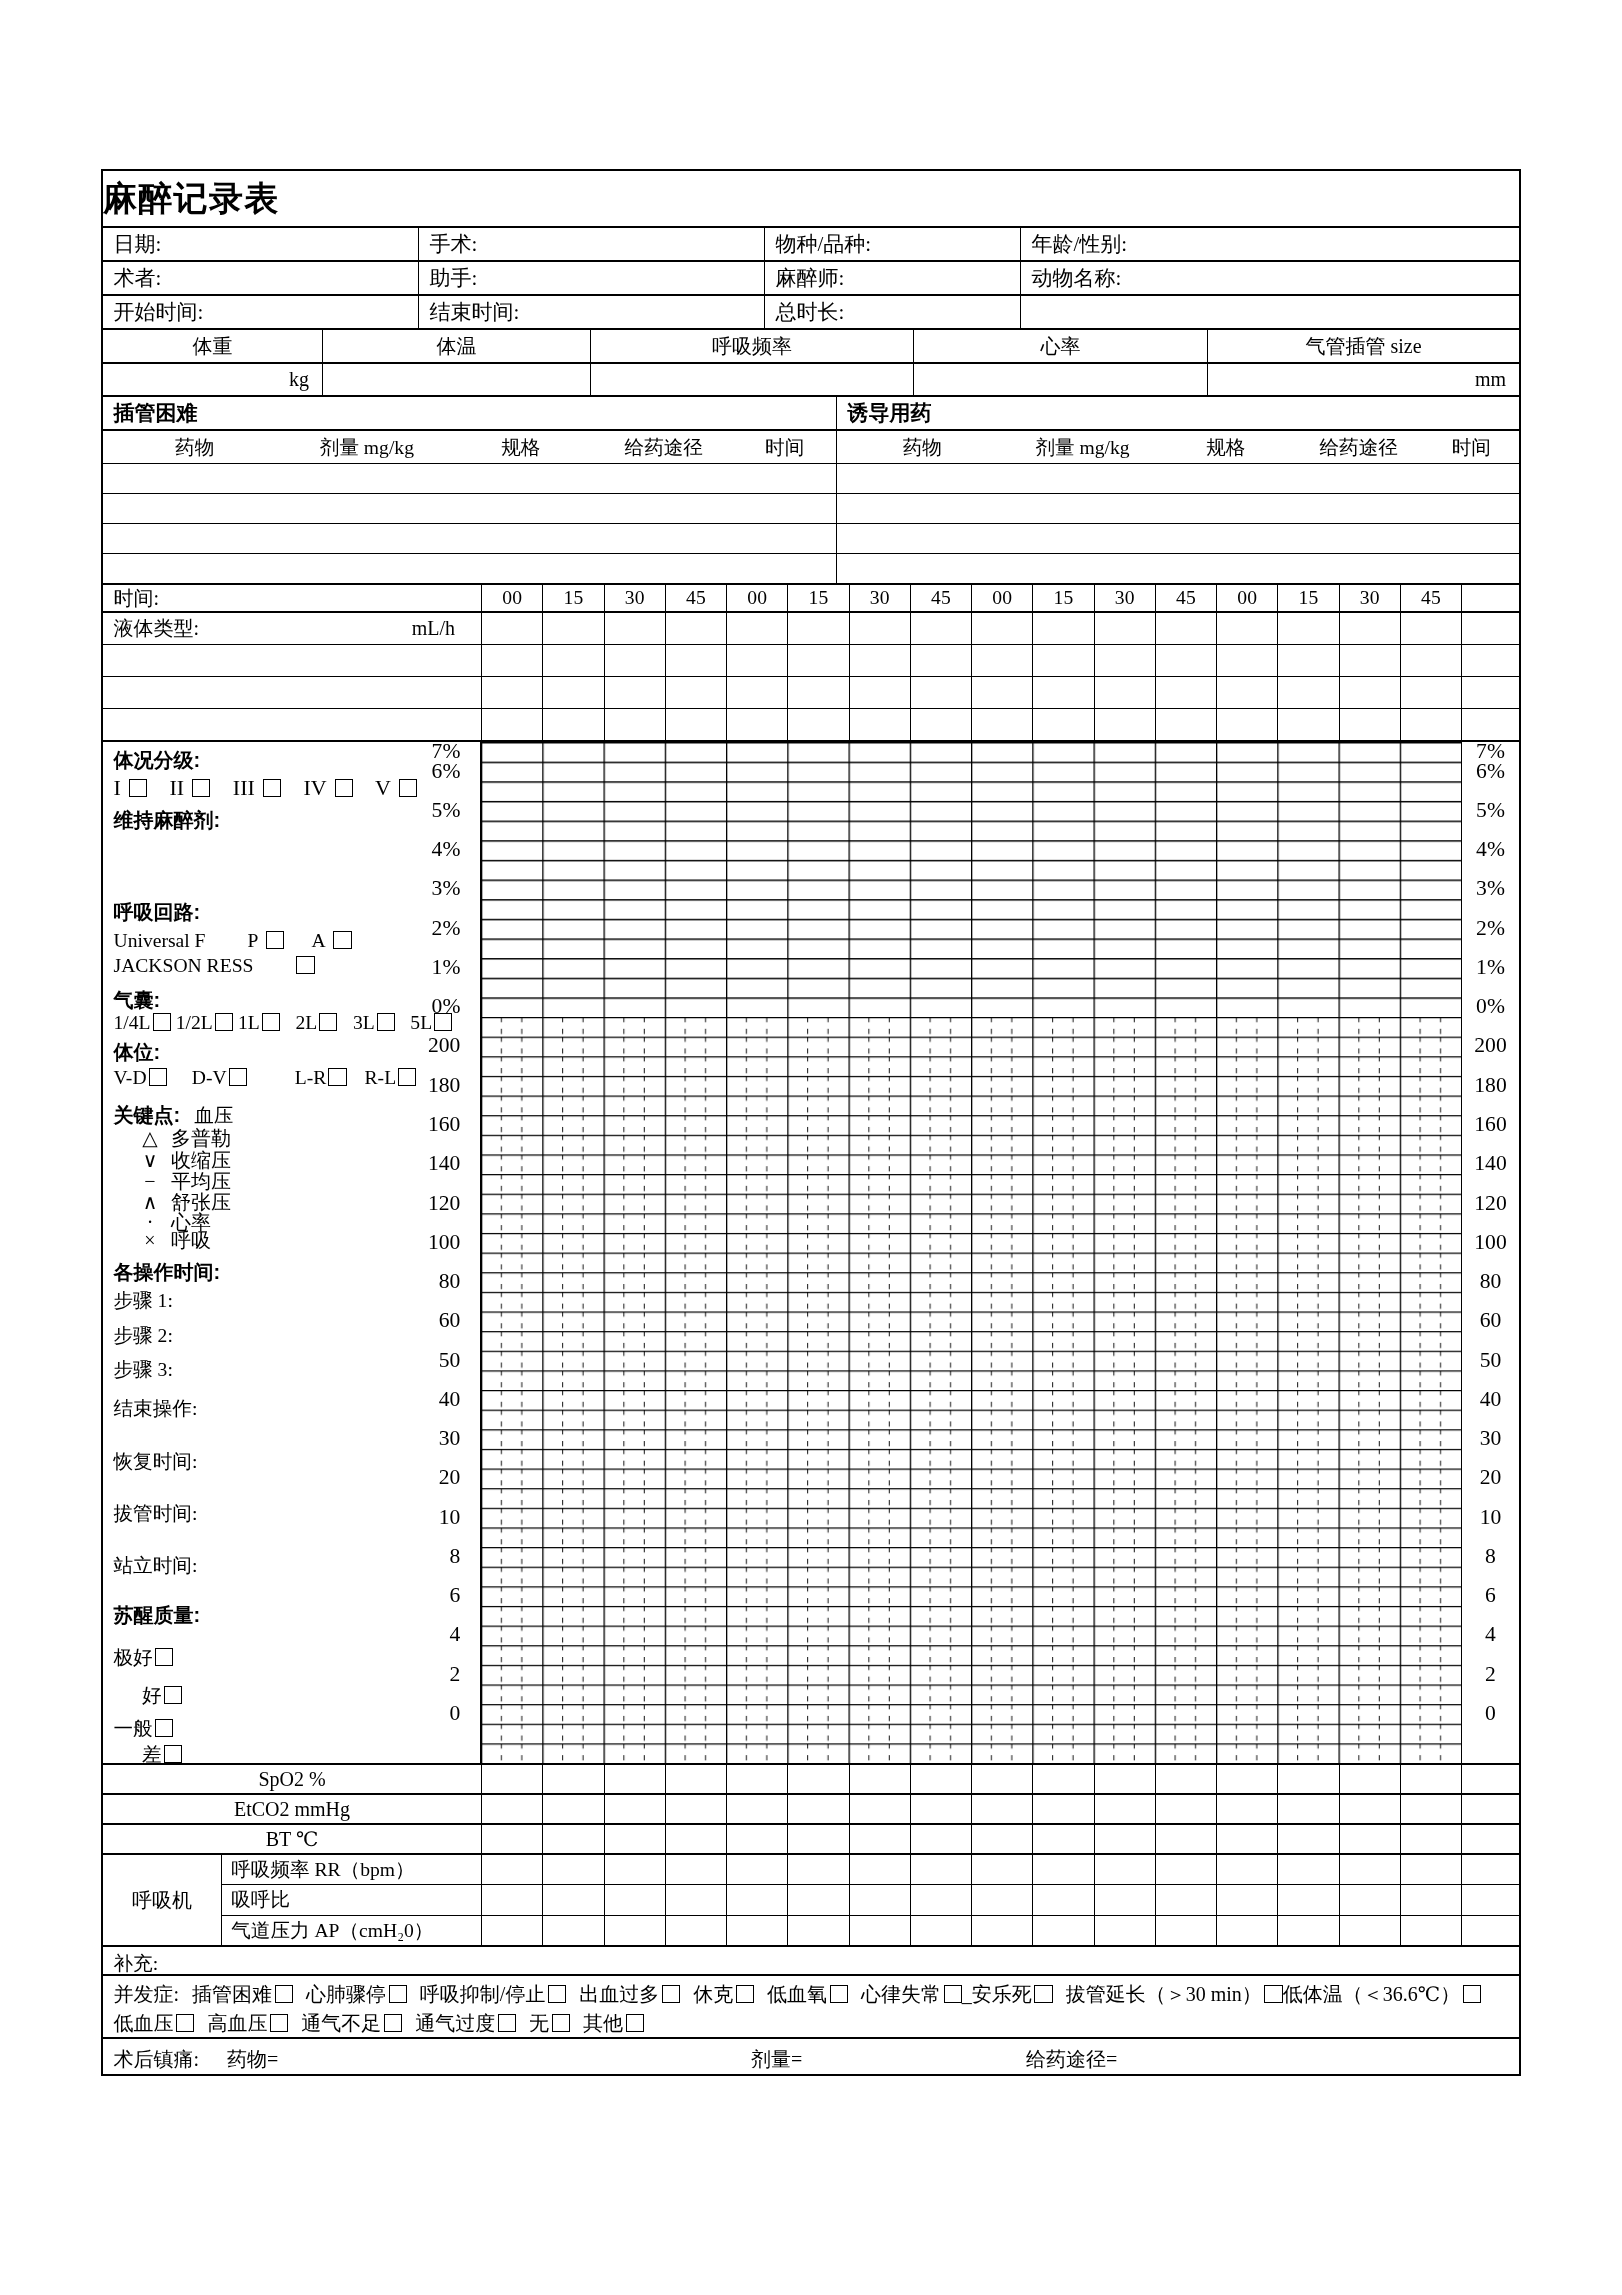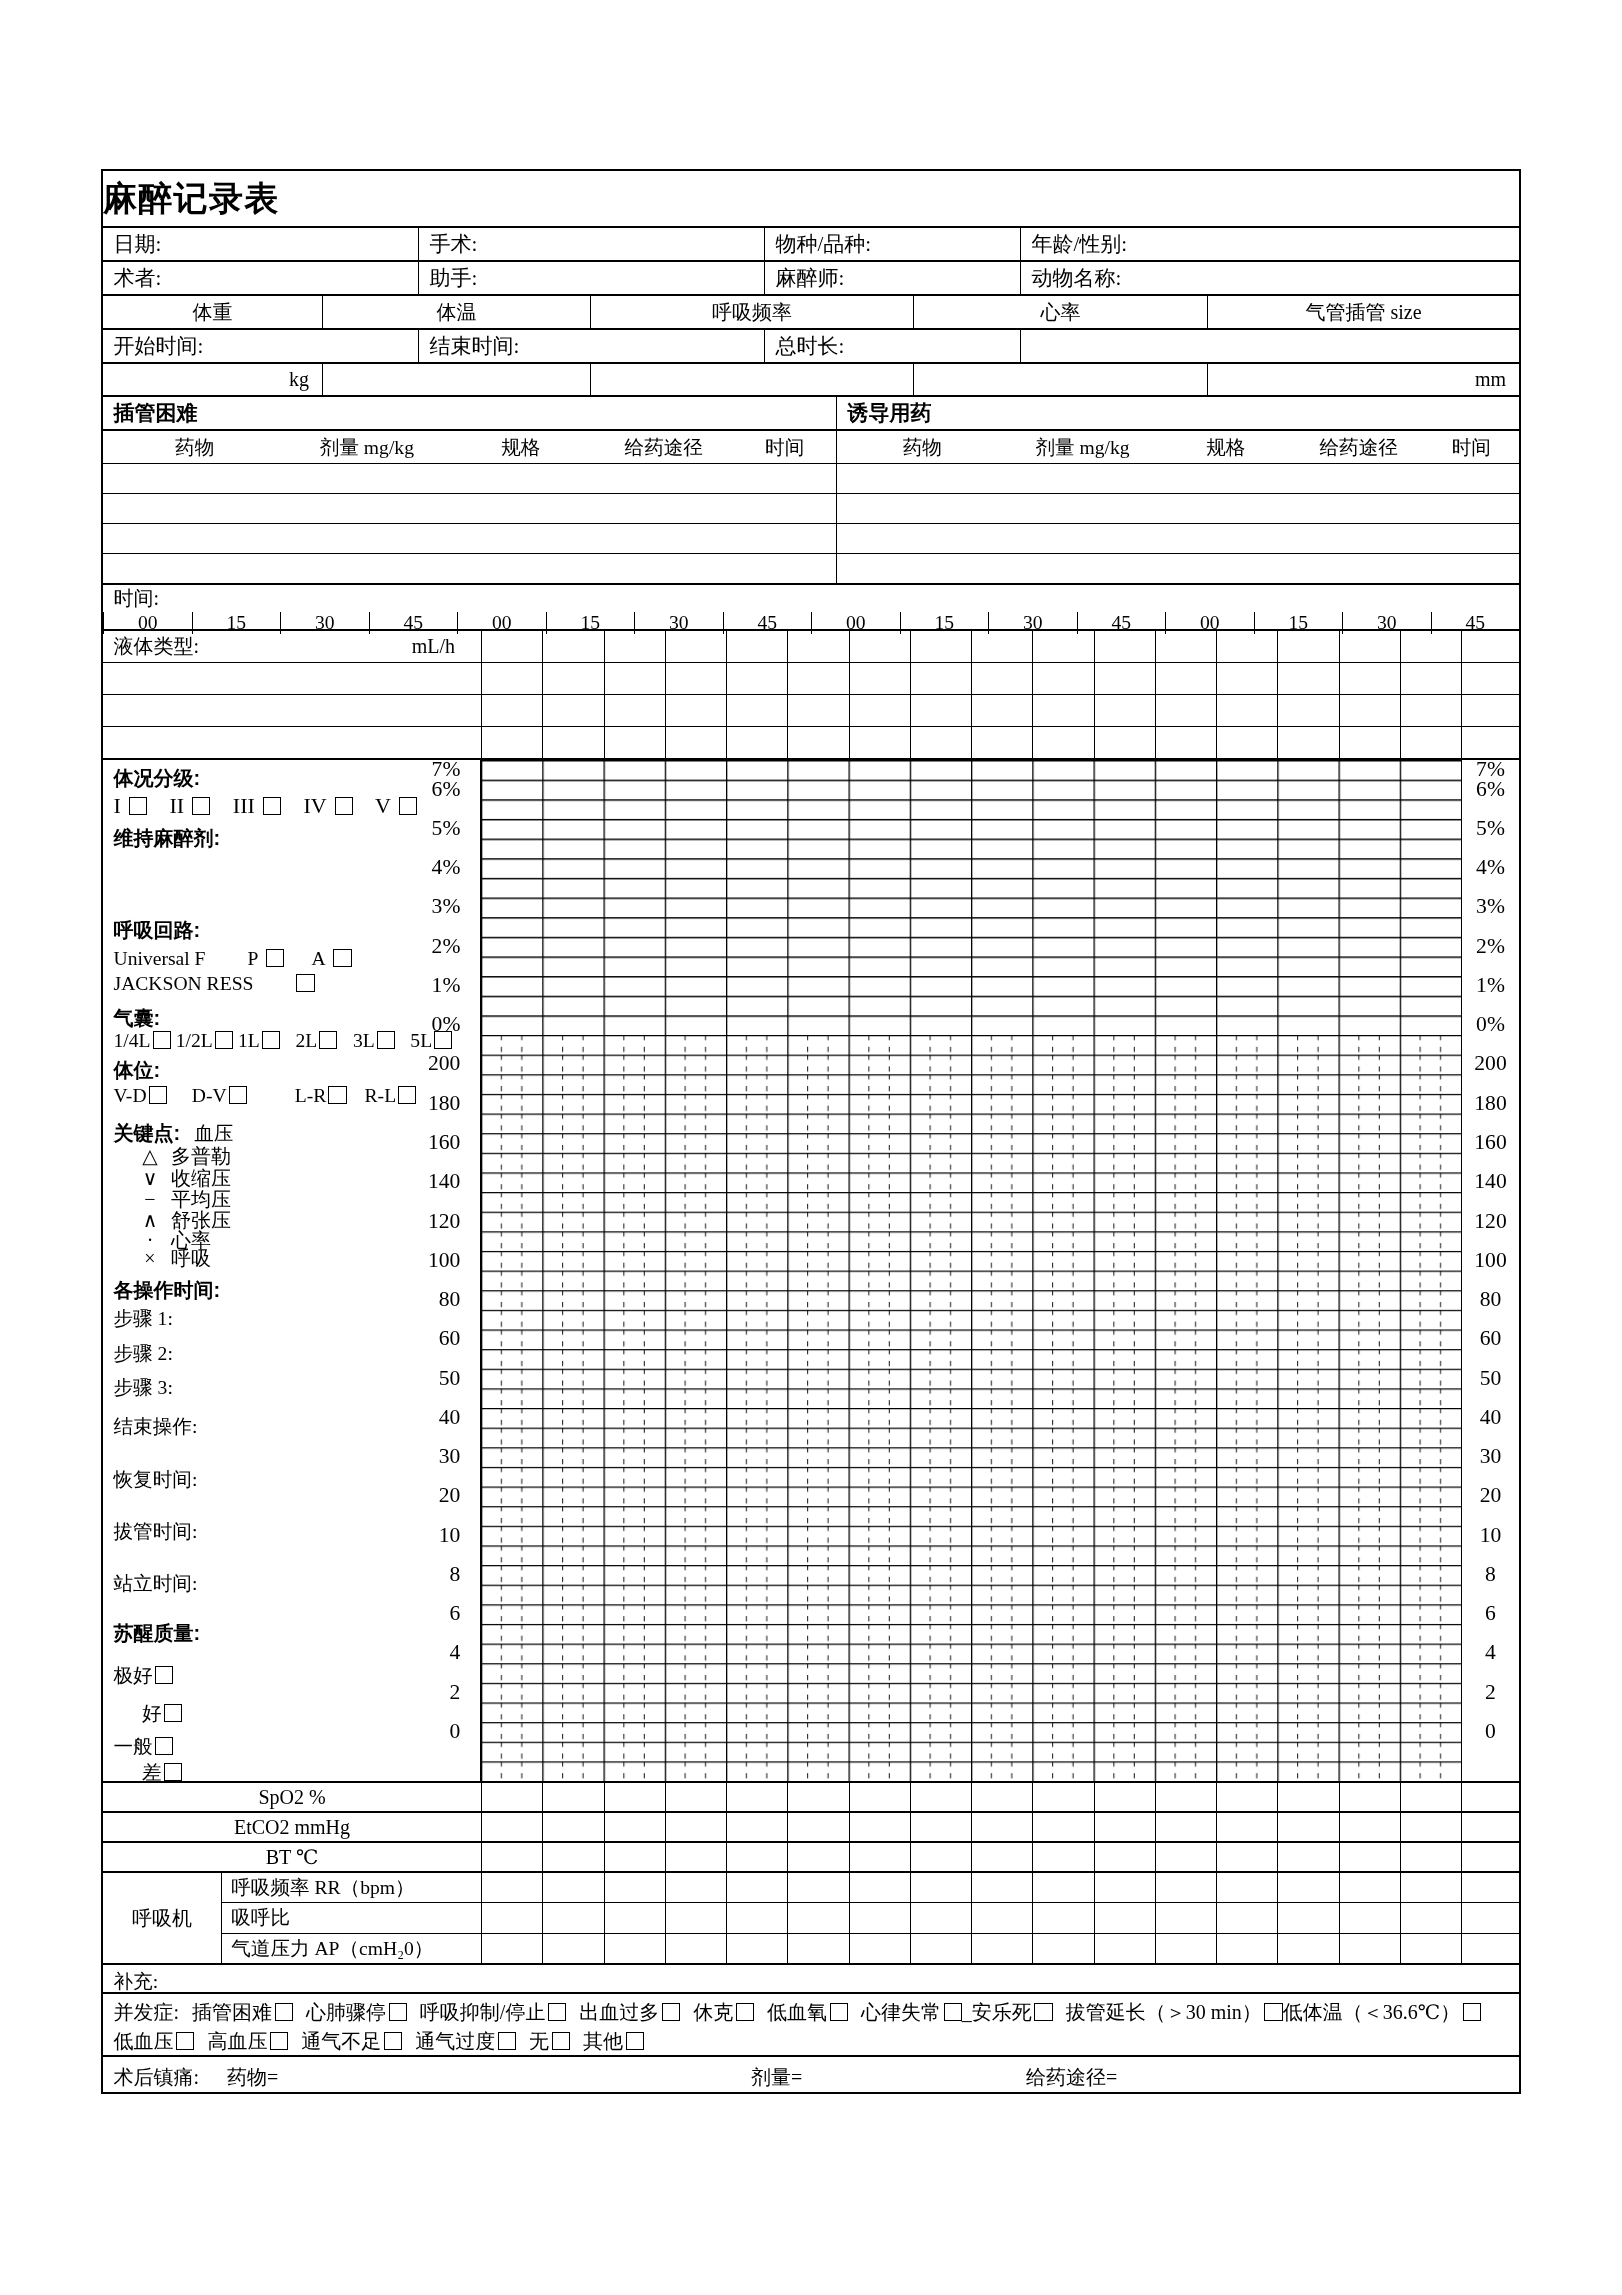--- a/index.html
+++ b/index.html
@@ -38,21 +38,21 @@
   .subhalf .mc{display:flex;justify-content:center;font-size:19.6px;}
   .m1{width:25%;} .m2{width:22%;} .m3{width:20%;} .m4{width:19%;} .m5{width:14%;}
   .r-mede{height:30px;border-top:1.3px solid #000;}
   .r-mede .half{height:100%;}
 
   
   .lblcol{box-sizing:border-box;width:378px;display:flex;align-items:center;padding-left:10.5px;font-size:20px;}
   .cells{flex:1;display:flex;}
   .cell{flex:1;box-sizing:border-box;border-left:1.3px solid #000;display:flex;align-items:center;justify-content:center;font-size:19.6px;}
   .cend{width:58px;box-sizing:border-box;border-left:1.3px solid #000;}
-  .r-time{height:46px;flex-direction:column;}
+  .r-time{height:28px;}
   .r-fluid{height:33px;}
   .r-flue{height:32px;border-top:1.3px solid #000;}
 
   
   .r-chart{height:1023px;}
   .sidebar{position:relative;box-sizing:border-box;width:378px;border-right:1.3px solid #000;}
   .gridcol{position:relative;flex:1;}
   .gridcol svg{position:absolute;left:0;display:block;}
   .axiscol{position:relative;box-sizing:border-box;width:58px;border-left:1.3px solid #000;}
   .axl{position:absolute;right:19.6px;height:19.6px;line-height:19.6px;font-size:21.6px;}
@@ -100,33 +100,33 @@
     <div class="c ci2">手术:</div>
     <div class="c ci3">物种/品种:</div>
     <div class="c ci4">年龄/性别:</div>
   </div>
   <div class="row r-info">
     <div class="c ci1">术者:</div>
     <div class="c ci2">助手:</div>
     <div class="c ci3">麻醉师:</div>
     <div class="c ci4">动物名称:</div>
   </div>
+  <div class="row r-info">
+    <div class="c ci1">开始时间:</div>
+    <div class="c ci2">结束时间:</div>
+    <div class="c ci3">总时长:</div>
+    <div class="c ci4"></div>
+  </div>
+
   <div class="row r-vit">
     <div class="c cv1">体重</div>
     <div class="c cv2">体温</div>
     <div class="c cv3">呼吸频率</div>
     <div class="c cv4">心率</div>
     <div class="c cv5">气管插管 size</div>
-  </div>
-
-  <div class="row r-info">
-    <div class="c ci1">开始时间:</div>
-    <div class="c ci2">结束时间:</div>
-    <div class="c ci3">总时长:</div>
-    <div class="c ci4"></div>
   </div>
   <div class="row r-vit r-vval">
     <div class="c cv1 unit">kg</div>
     <div class="c cv2"></div>
     <div class="c cv3"></div>
     <div class="c cv4"></div>
     <div class="c cv5 unit">mm</div>
   </div>
 
   <div class="row r-mhdr">

